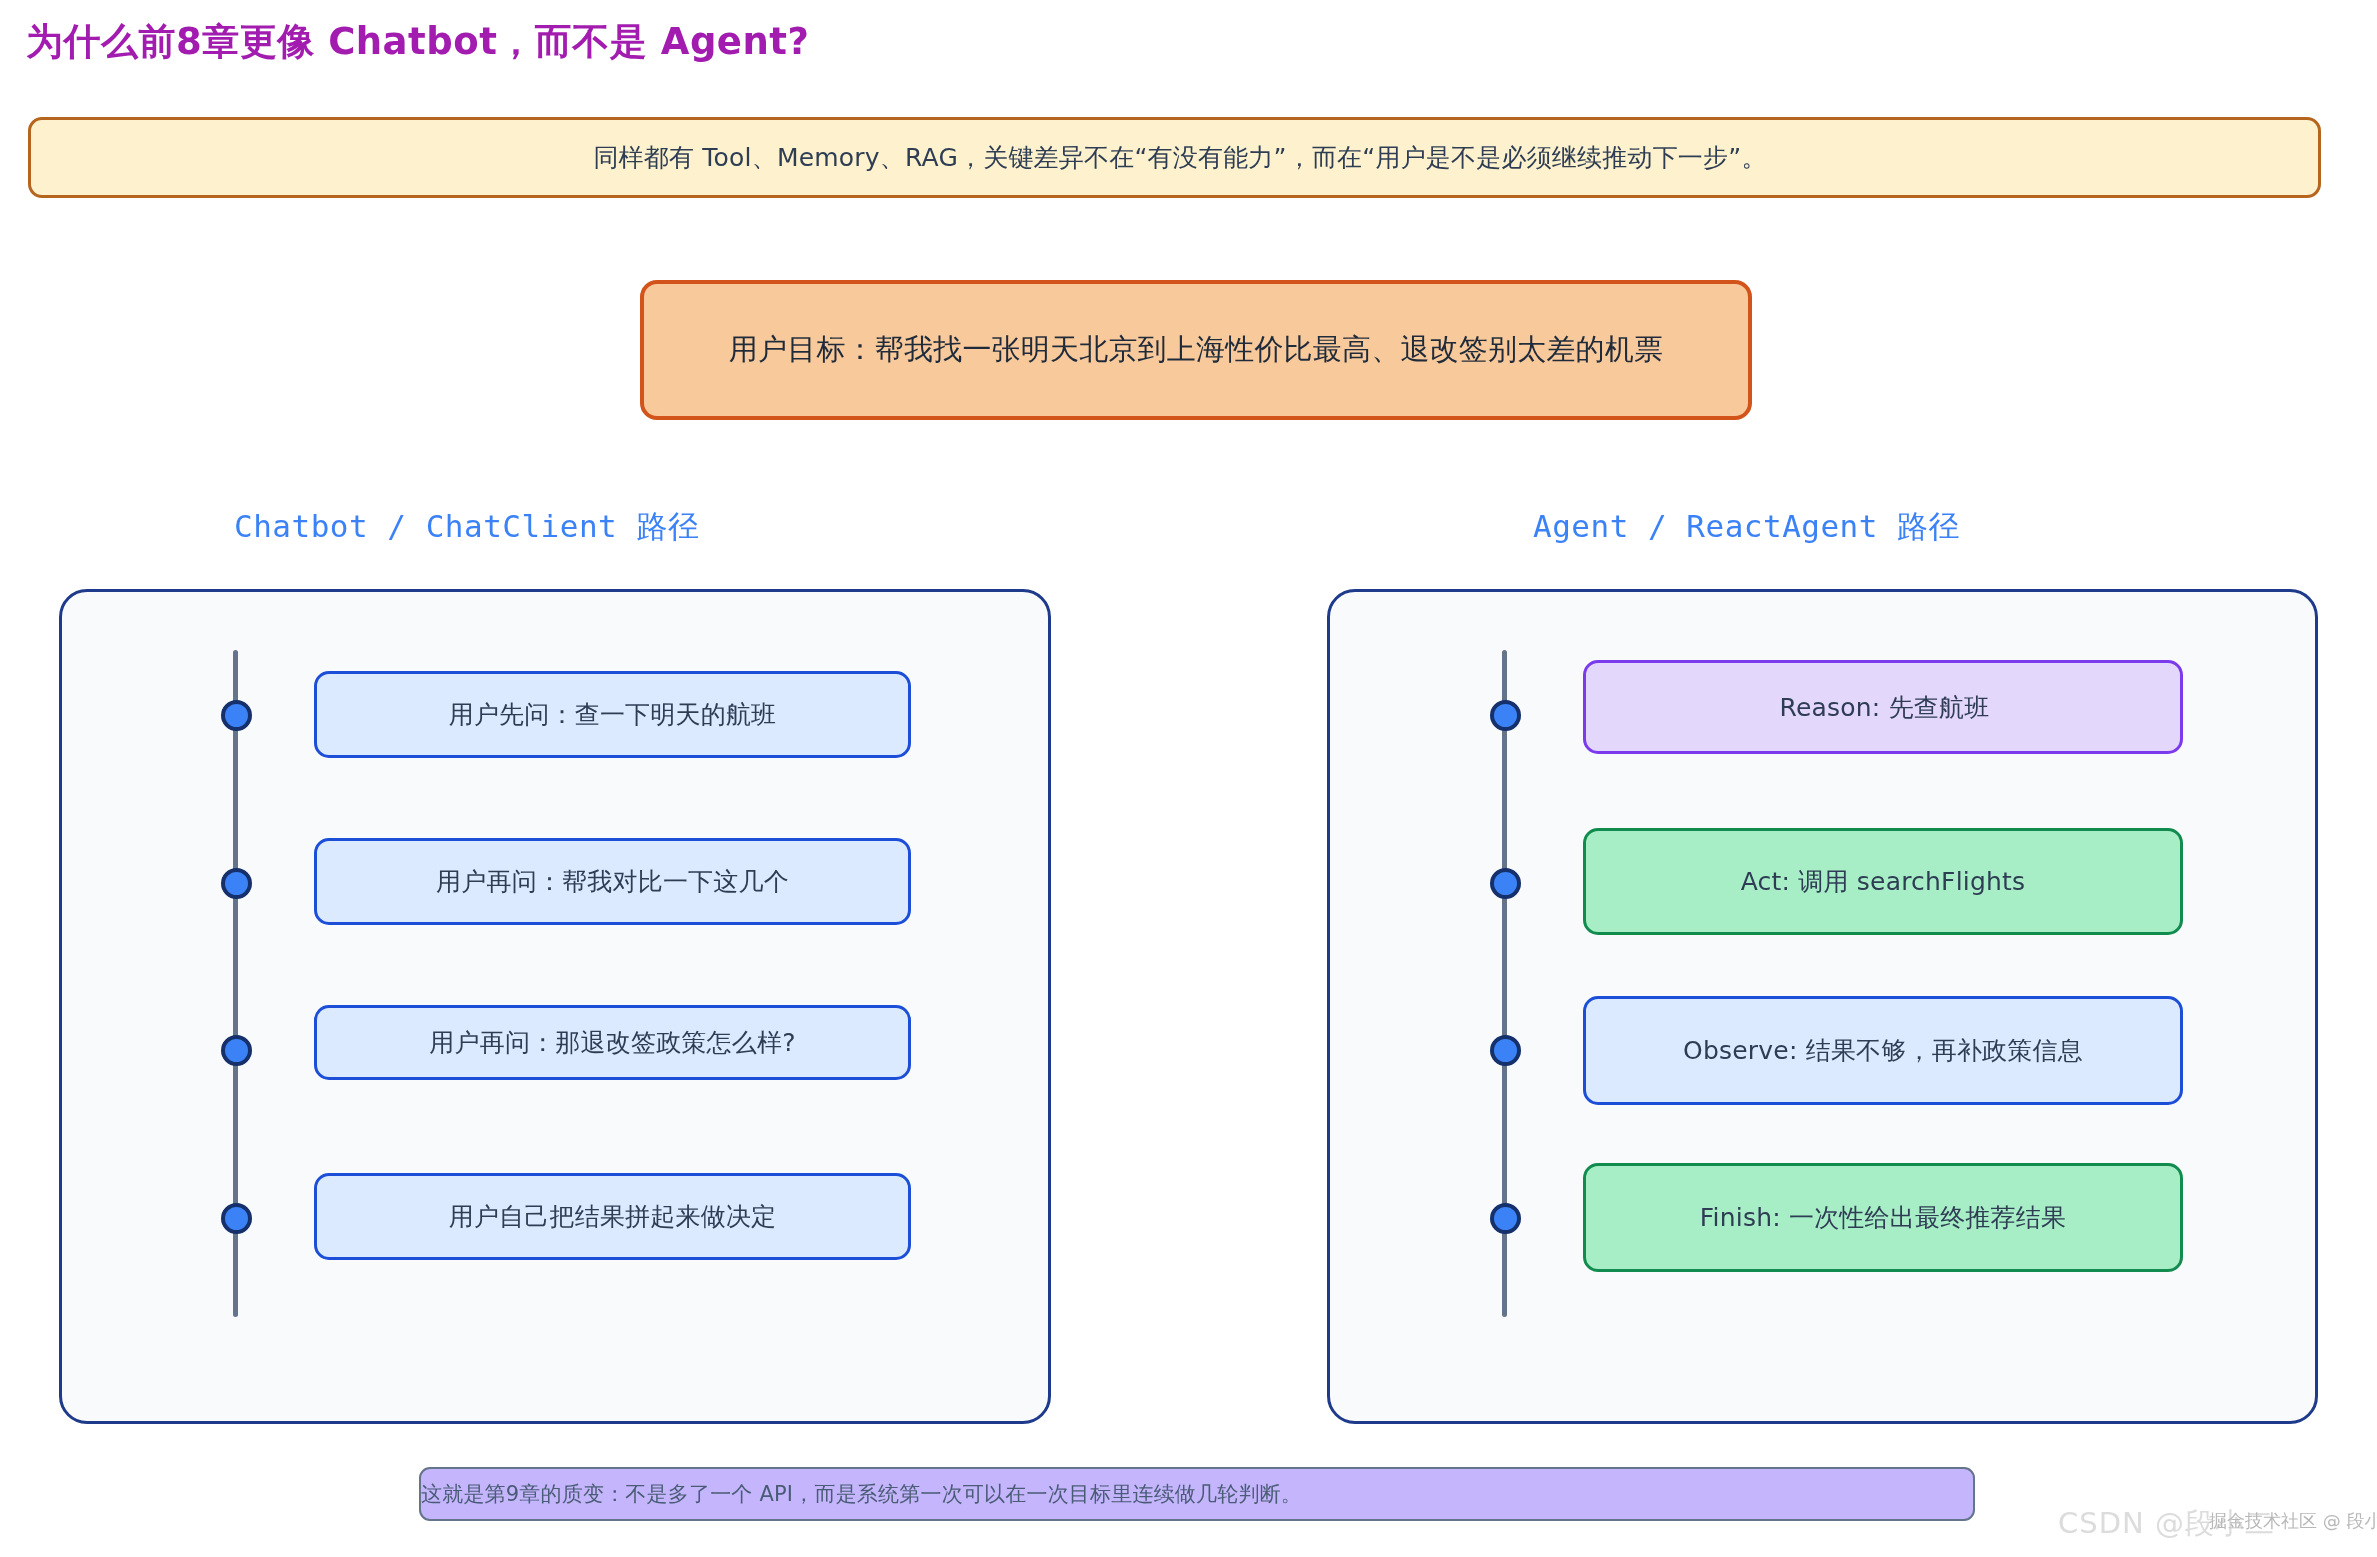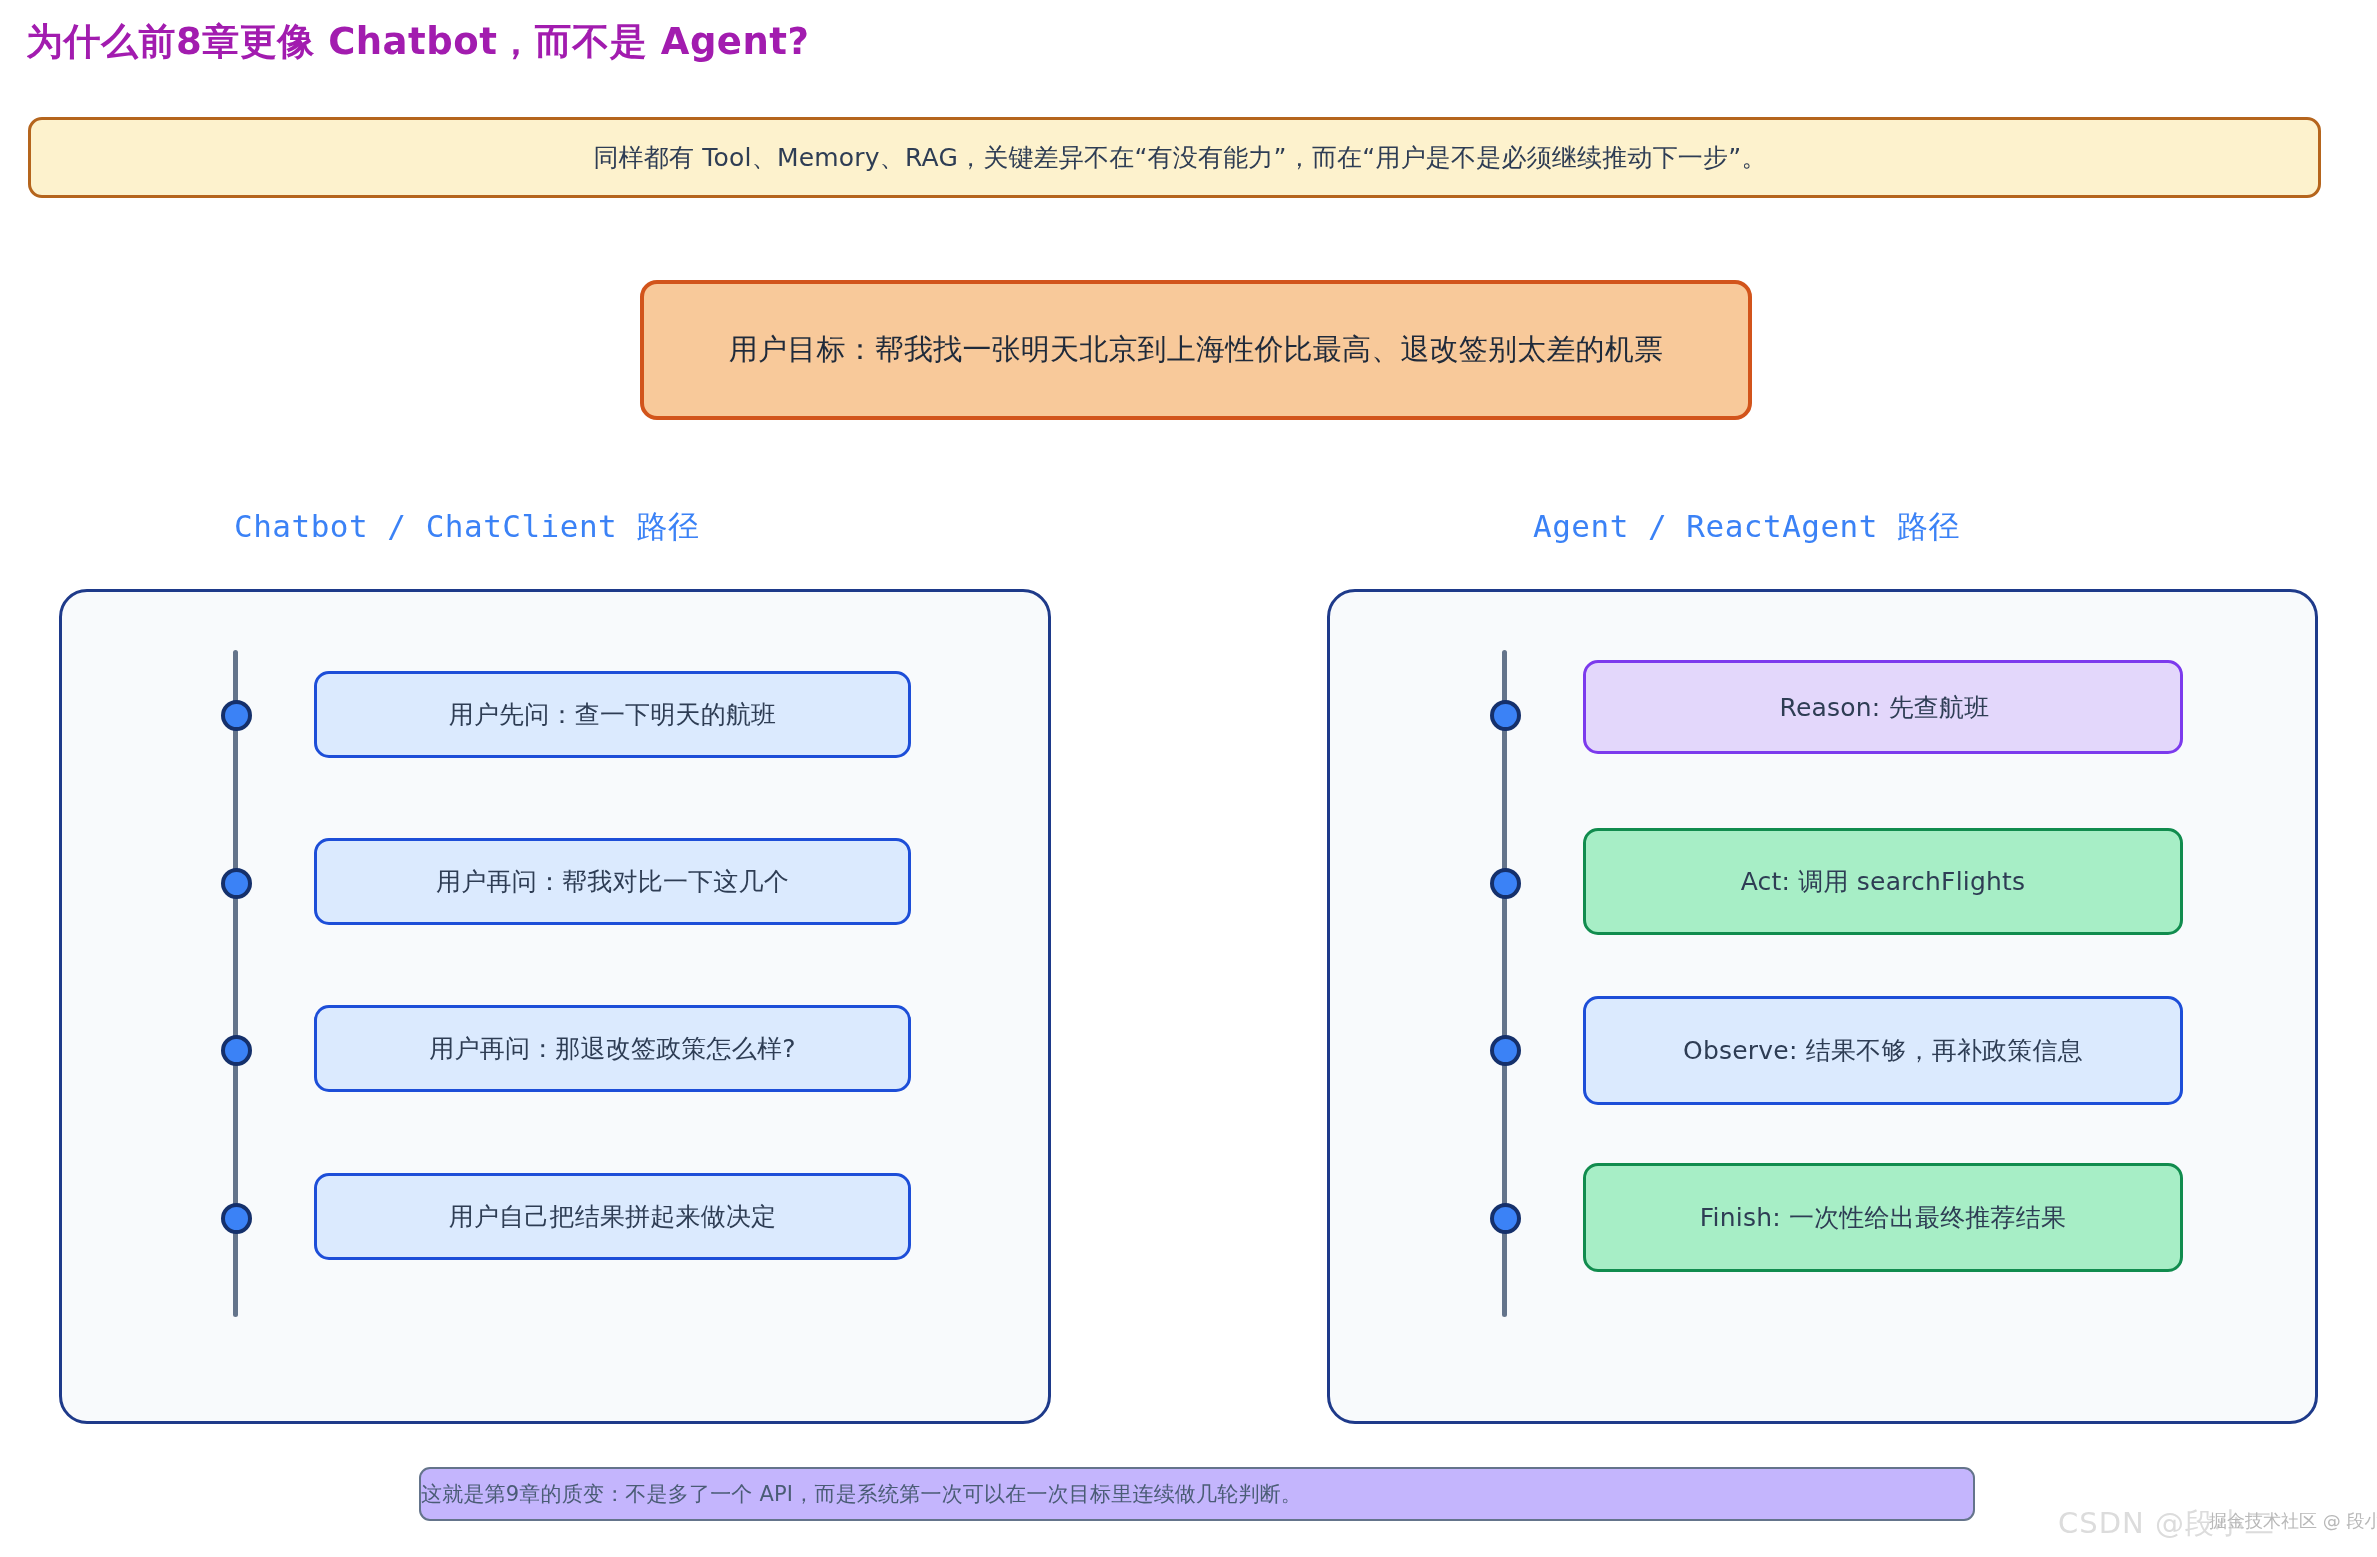--- a/index.html
+++ b/index.html
@@ -199,21 +199,21 @@
 <div class="dot" style="left:221px; top:868px;"></div>
 <div class="dot" style="left:221px; top:1035px;"></div>
 <div class="dot" style="left:221px; top:1203px;"></div>
 
 <div class="card blue" style="left:314px; top:671px; width:597px; height:87px;">
   <span class="card-text">用户先问：查一下明天的航班</span>
 </div>
 <div class="card blue" style="left:314px; top:838px; width:597px; height:87px;">
   <span class="card-text">用户再问：帮我对比一下这几个</span>
 </div>
-<div class="card blue" style="left:314px; top:1005px; width:597px; height:87px;">
+<div class="card blue" style="left:314px; top:1005px; width:597px; height:75px;">
   <span class="card-text">用户再问：那退改签政策怎么样?</span>
 </div>
 <div class="card blue" style="left:314px; top:1173px; width:597px; height:87px;">
   <span class="card-text">用户自己把结果拼起来做决定</span>
 </div>
 
 <div class="panel right"></div>
 <div class="rail right"></div>
 
 <div class="dot" style="left:1490px; top:700px;"></div>

